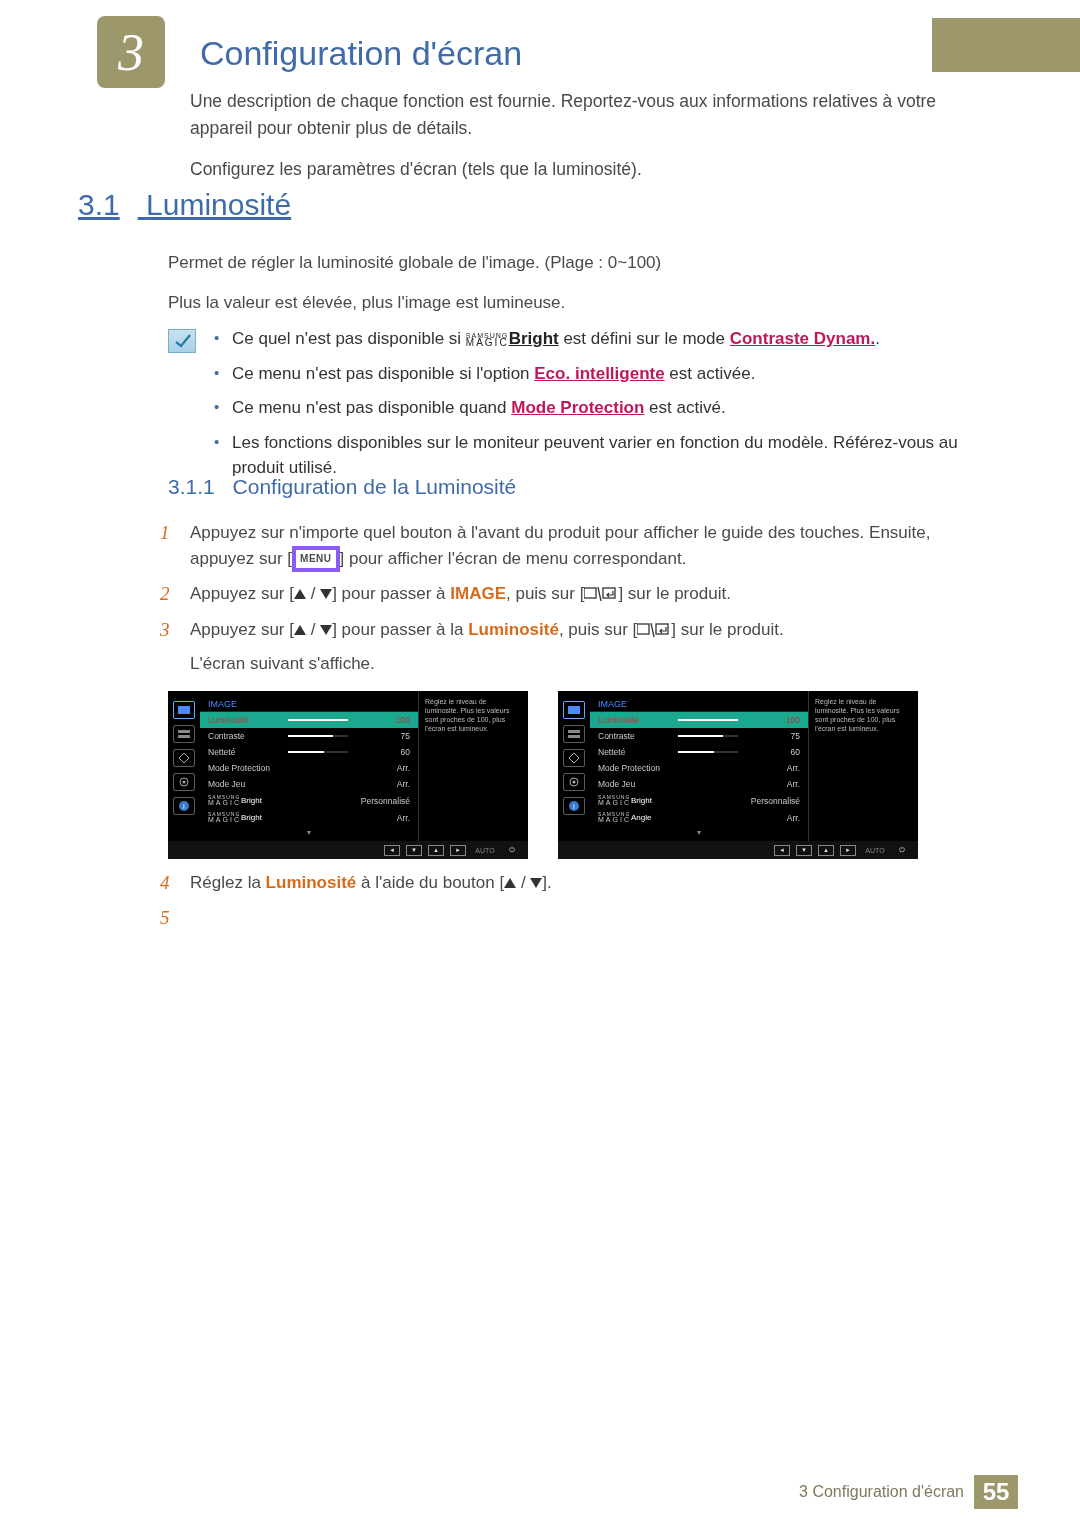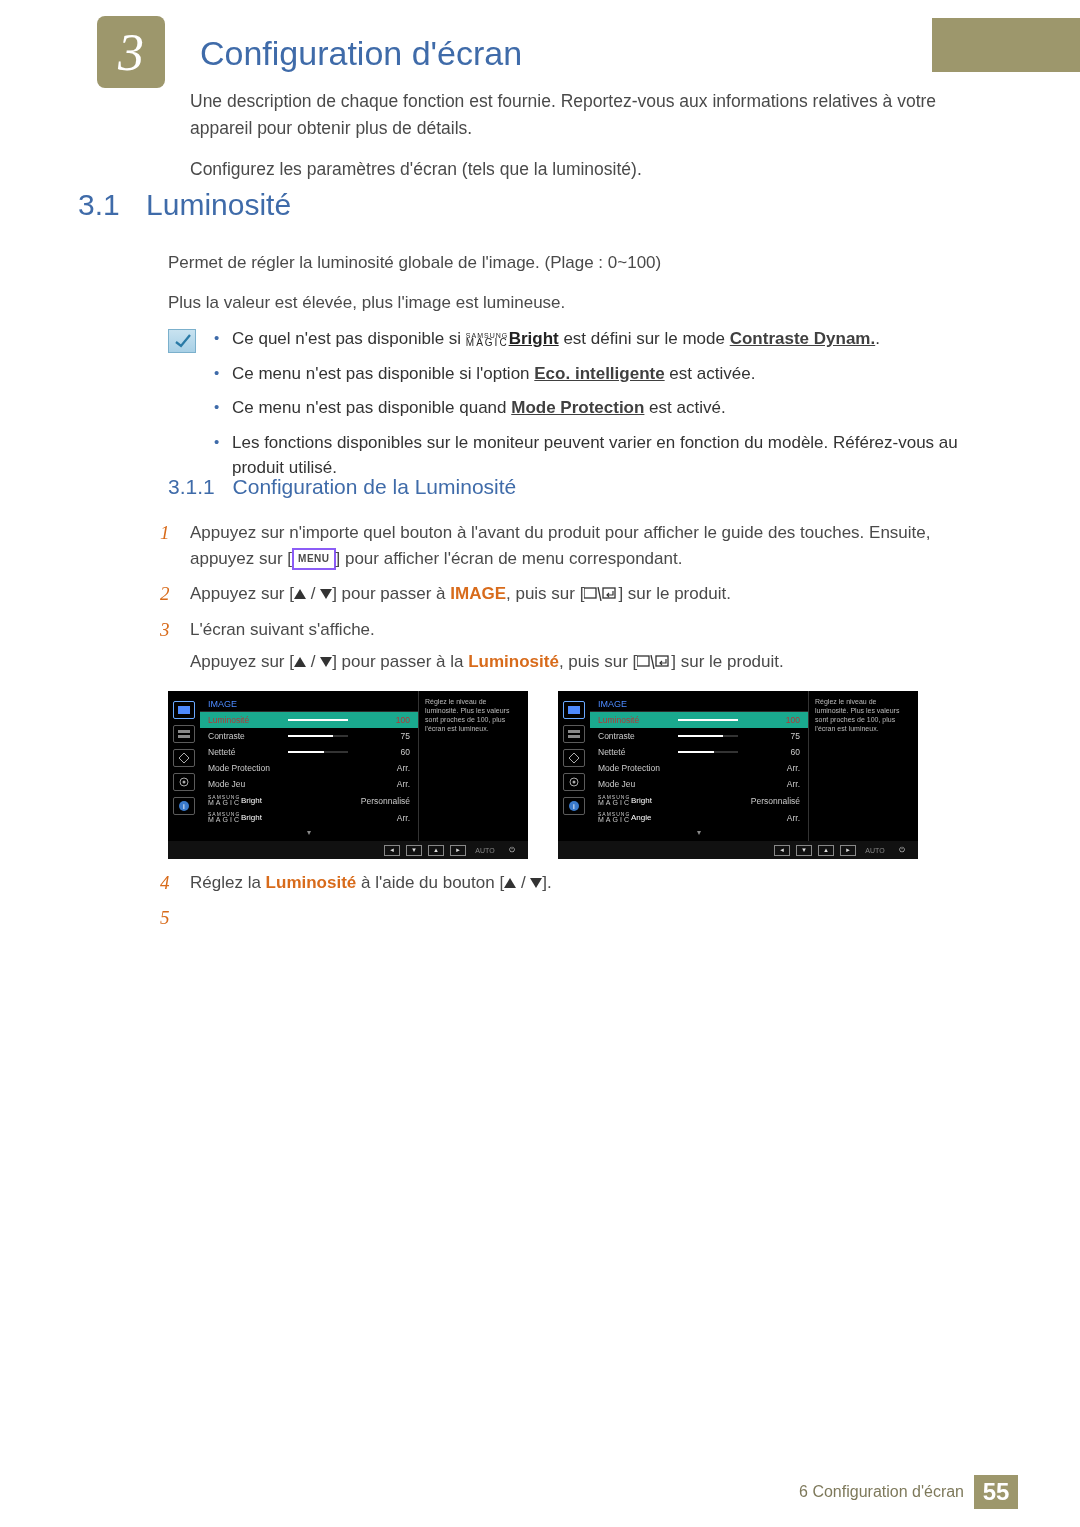--- a/index.html
+++ b/index.html
@@ -62,20 +62,21 @@
     color: #4a4a4a;
   }
   .intro p { margin-bottom: 14px; }
   .section-heading {
     position: absolute;
     left: 78px;
     top: 188px;
     font-size: 30px;
     color: #3f6ba9;
     font-weight: 400;
+    text-decoration: underline;
   }
   .section-num { margin-right: 18px; }
   .section-body {
     position: absolute;
     left: 168px;
     top: 250px;
     width: 790px;
     font-size: 17px;
     line-height: 1.55;
     color: #4a4a4a;
@@ -118,21 +119,21 @@
   .magic {
     display: inline-block;
     font-family: Arial, sans-serif;
     line-height: 1;
     position: relative;
     vertical-align: -2px;
   }
   .magic .top { font-size: 7px; letter-spacing: 1px; color: #222; display: block; text-align: left; }
   .magic .bot { font-size: 10px; letter-spacing: 2px; color: #222; display: block; margin-top: -1px; }
   .magic-word { font-weight: bold; text-decoration: underline; color: #222; }
-  .link-orange { color: #404040; text-decoration: underline; font-weight: bold; }
+  .link-orange { color: #be185d; text-decoration: underline; font-weight: bold; }
   .text-orange { color: #d86b1b; font-weight: bold; }
   .subsection-heading {
     position: absolute;
     left: 168px;
     top: 475px;
     font-size: 21px;
     color: #3f6ba9;
     font-weight: 400;
   }
   .subsection-num { margin-right: 12px; }
@@ -156,21 +157,21 @@
     line-height: 1.4;
   }
   .step-body {
     font-size: 17px;
     line-height: 1.55;
     color: #4a4a4a;
   }
   .step-body p { margin-bottom: 6px; }
   .btn-menu {
     display: inline-block;
-    border: 2px solid #8b5cf6;
+    border: 4px solid #8b5cf6;
     font-size: 10px;
     font-weight: bold;
     padding: 1px 4px;
     vertical-align: 2px;
     letter-spacing: 0.5px;
   }
   .tri-up { display: inline-block; width:0; height:0; border-left: 6px solid transparent; border-right: 6px solid transparent; border-bottom: 10px solid #333; vertical-align: 0px;}
   .tri-down { display: inline-block; width:0; height:0; border-left: 6px solid transparent; border-right: 6px solid transparent; border-top: 10px solid #333; vertical-align: 0px;}
   .enter-glyph {
     display: inline-block;
@@ -382,29 +383,29 @@
               <rect x="0" y="1" width="12" height="10" stroke="#333" fill="none" stroke-width="1.3"></rect>
               <line x1="14" y1="0" x2="17" y2="14" stroke="#333" stroke-width="1.3"></line>
               <rect x="19" y="1" width="12" height="10" stroke="#333" fill="none" stroke-width="1.3"></rect>
               <path d="M29 4 L29 8 L23 8 M25 6 L23 8 L25 10" stroke="#333" fill="none" stroke-width="1.2"></path>
             </svg></span><span>] sur le produit.</span>
       </div>
     </div>
     <div class="step">
       <div class="step-num">3</div>
       <div class="step-body">
-        <p>L'écran suivant s'affiche.</p>
         <p>
         <span>Appuyez sur [</span><span class="tri-up"></span> / <span class="tri-down"></span><span>] pour passer à la </span><span class="text-orange">Luminosité</span><span>, puis sur [</span><span class="enter-glyph"><svg width="34" height="14" viewBox="0 0 34 14">
                 <rect x="0" y="1" width="12" height="10" stroke="#333" fill="none" stroke-width="1.3"></rect>
                 <line x1="14" y1="0" x2="17" y2="14" stroke="#333" stroke-width="1.3"></line>
                 <rect x="19" y="1" width="12" height="10" stroke="#333" fill="none" stroke-width="1.3"></rect>
                 <path d="M29 4 L29 8 L23 8 M25 6 L23 8 L25 10" stroke="#333" fill="none" stroke-width="1.2"></path>
               </svg></span><span>] sur le produit.</span>
         </p>
+        <p>L'écran suivant s'affiche.</p>
       </div>
     </div>
   </div>
 
   <div class="osd-row">
     <div class="osd">
       <div class="osd-main">
         <div class="osd-nav">
           <div class="nav-i sel">
               <svg width="14" height="10">
@@ -592,19 +593,19 @@
       <div class="step-body">
         <span>Réglez la </span><span class="text-orange">Luminosité</span><span> à l'aide du bouton [</span><span class="tri-up"></span> / <span class="tri-down"></span><span>].</span>
       </div>
     </div>
     <div class="step">
       <div class="step-num">5</div>
     </div>
   </div>
 
   <div class="footer">
-    <span class="footer-text">6 Configuration d'écran</span>
+    <span class="footer-text">3 Configuration d'écran</span>
     <div class="footer-badge">
       <span>55</span>
     </div>
   </div>
 
 </div>
 
 </body></html>

